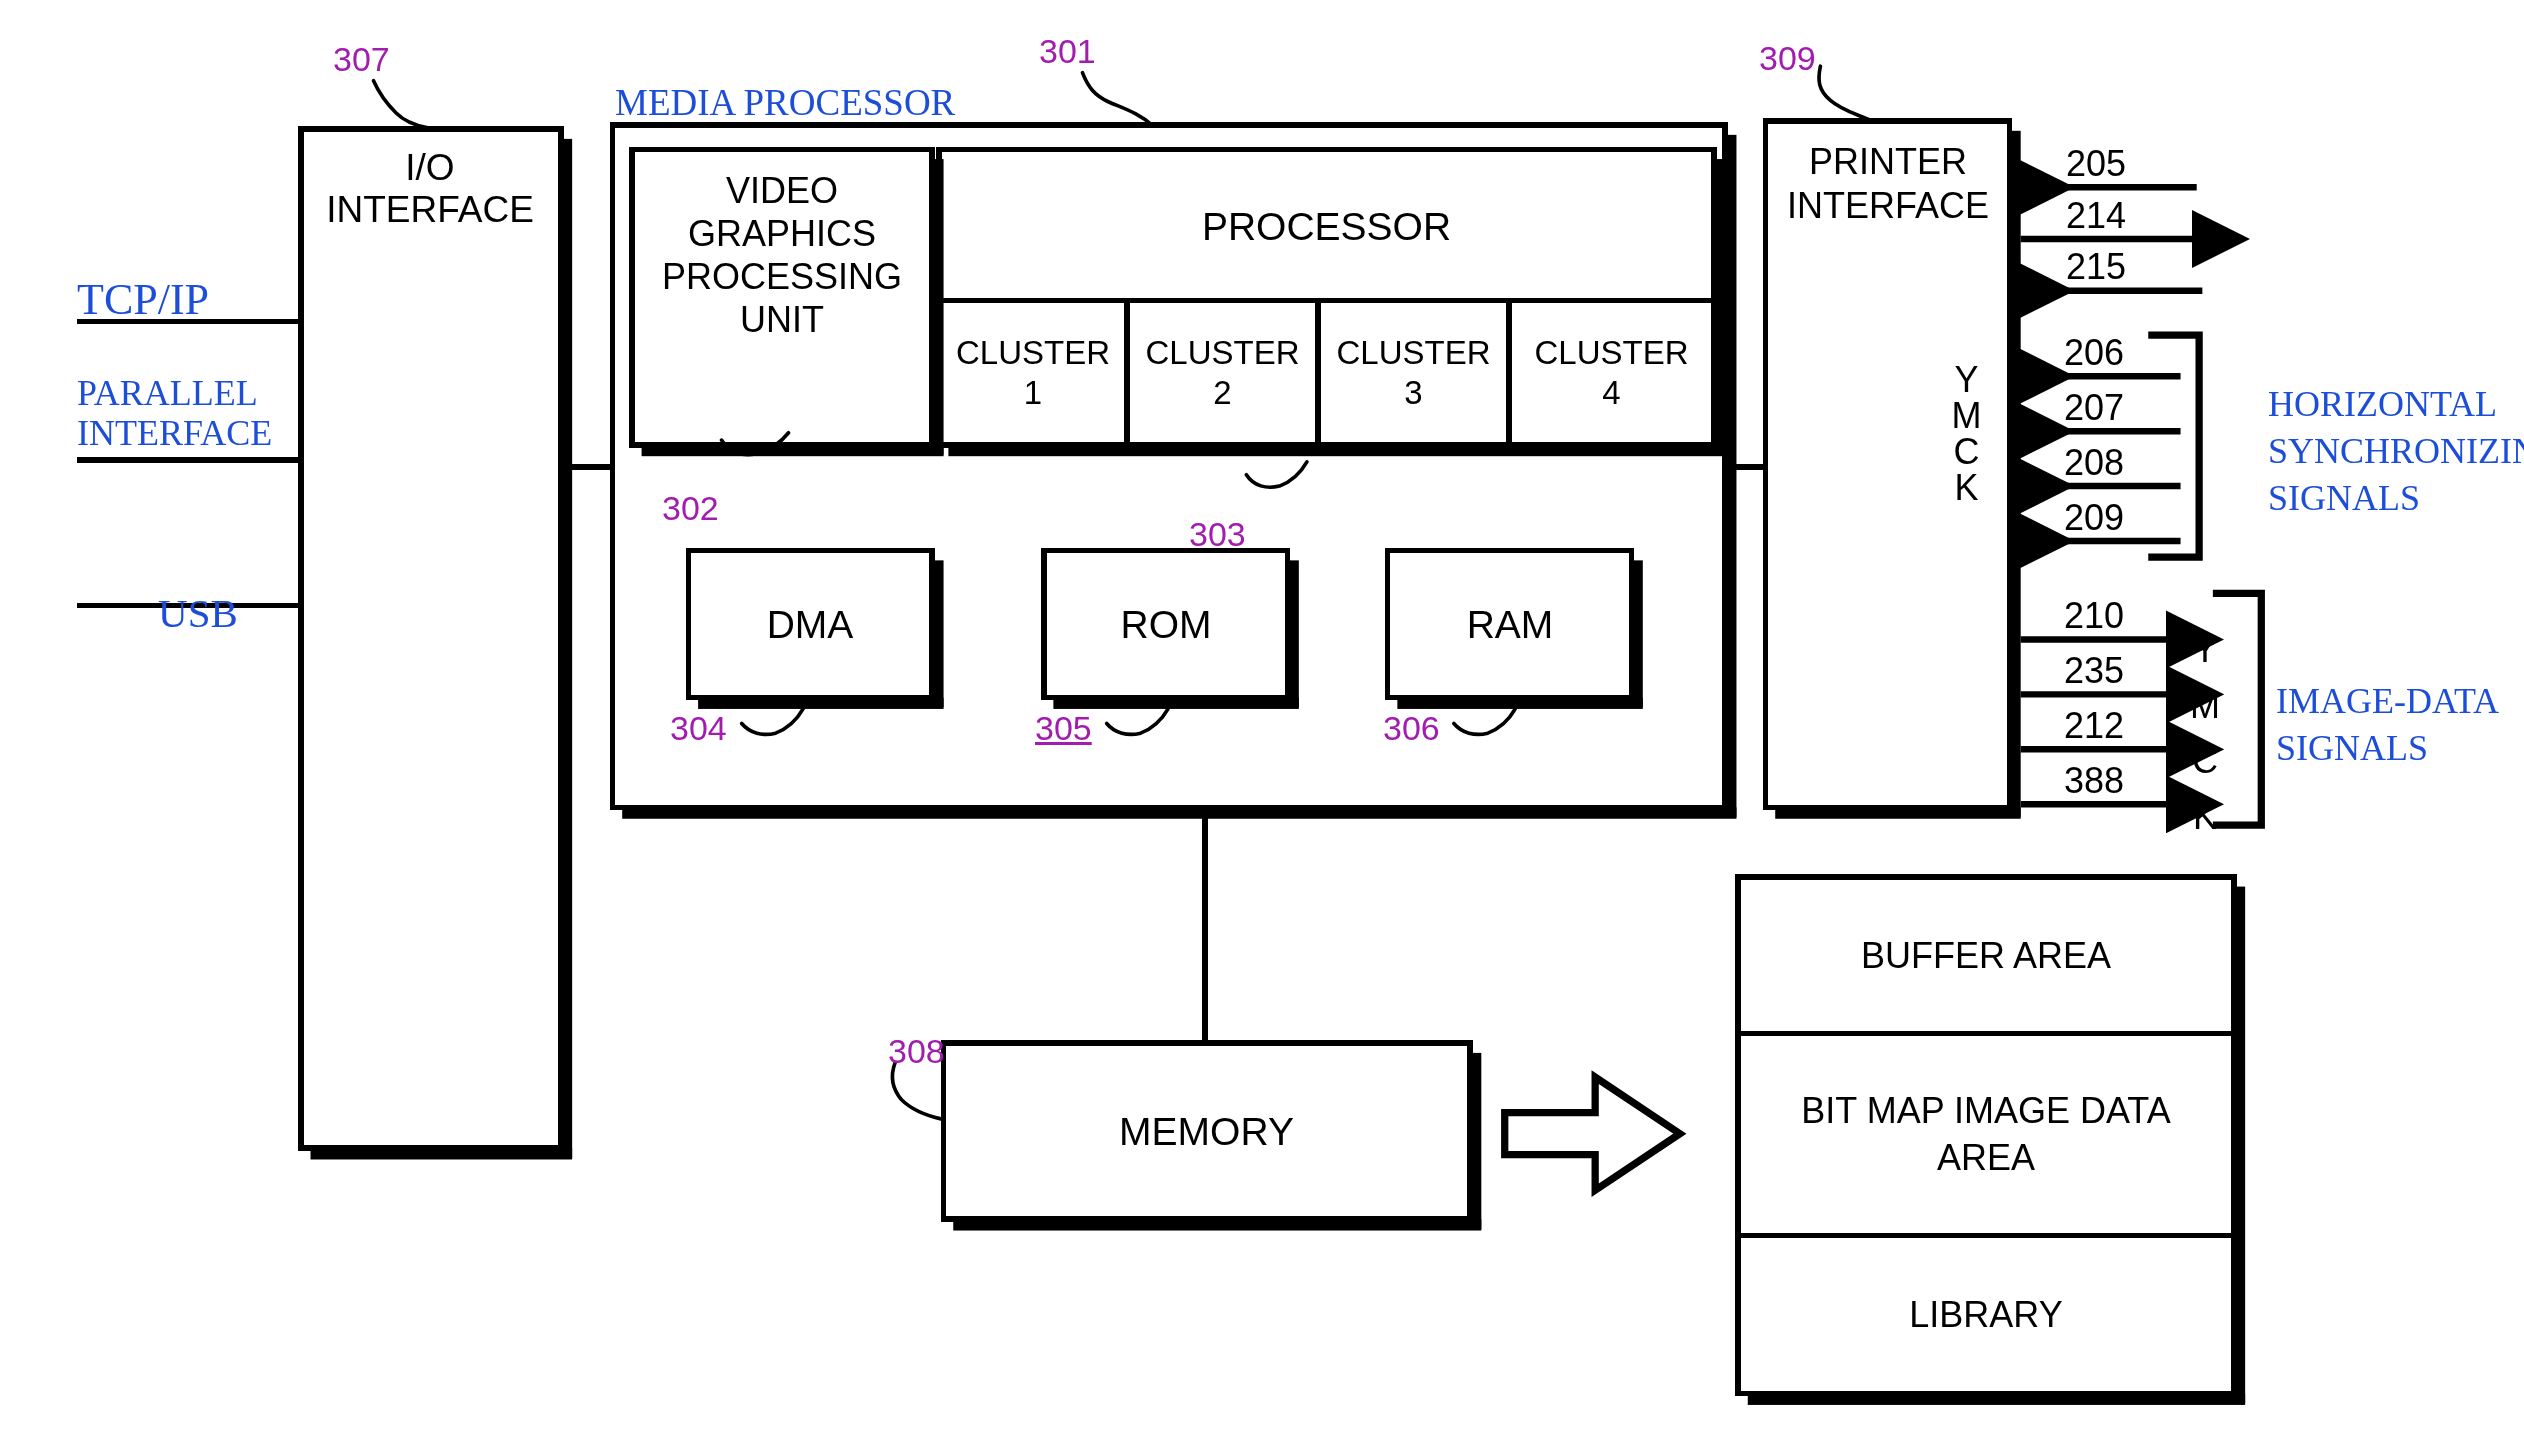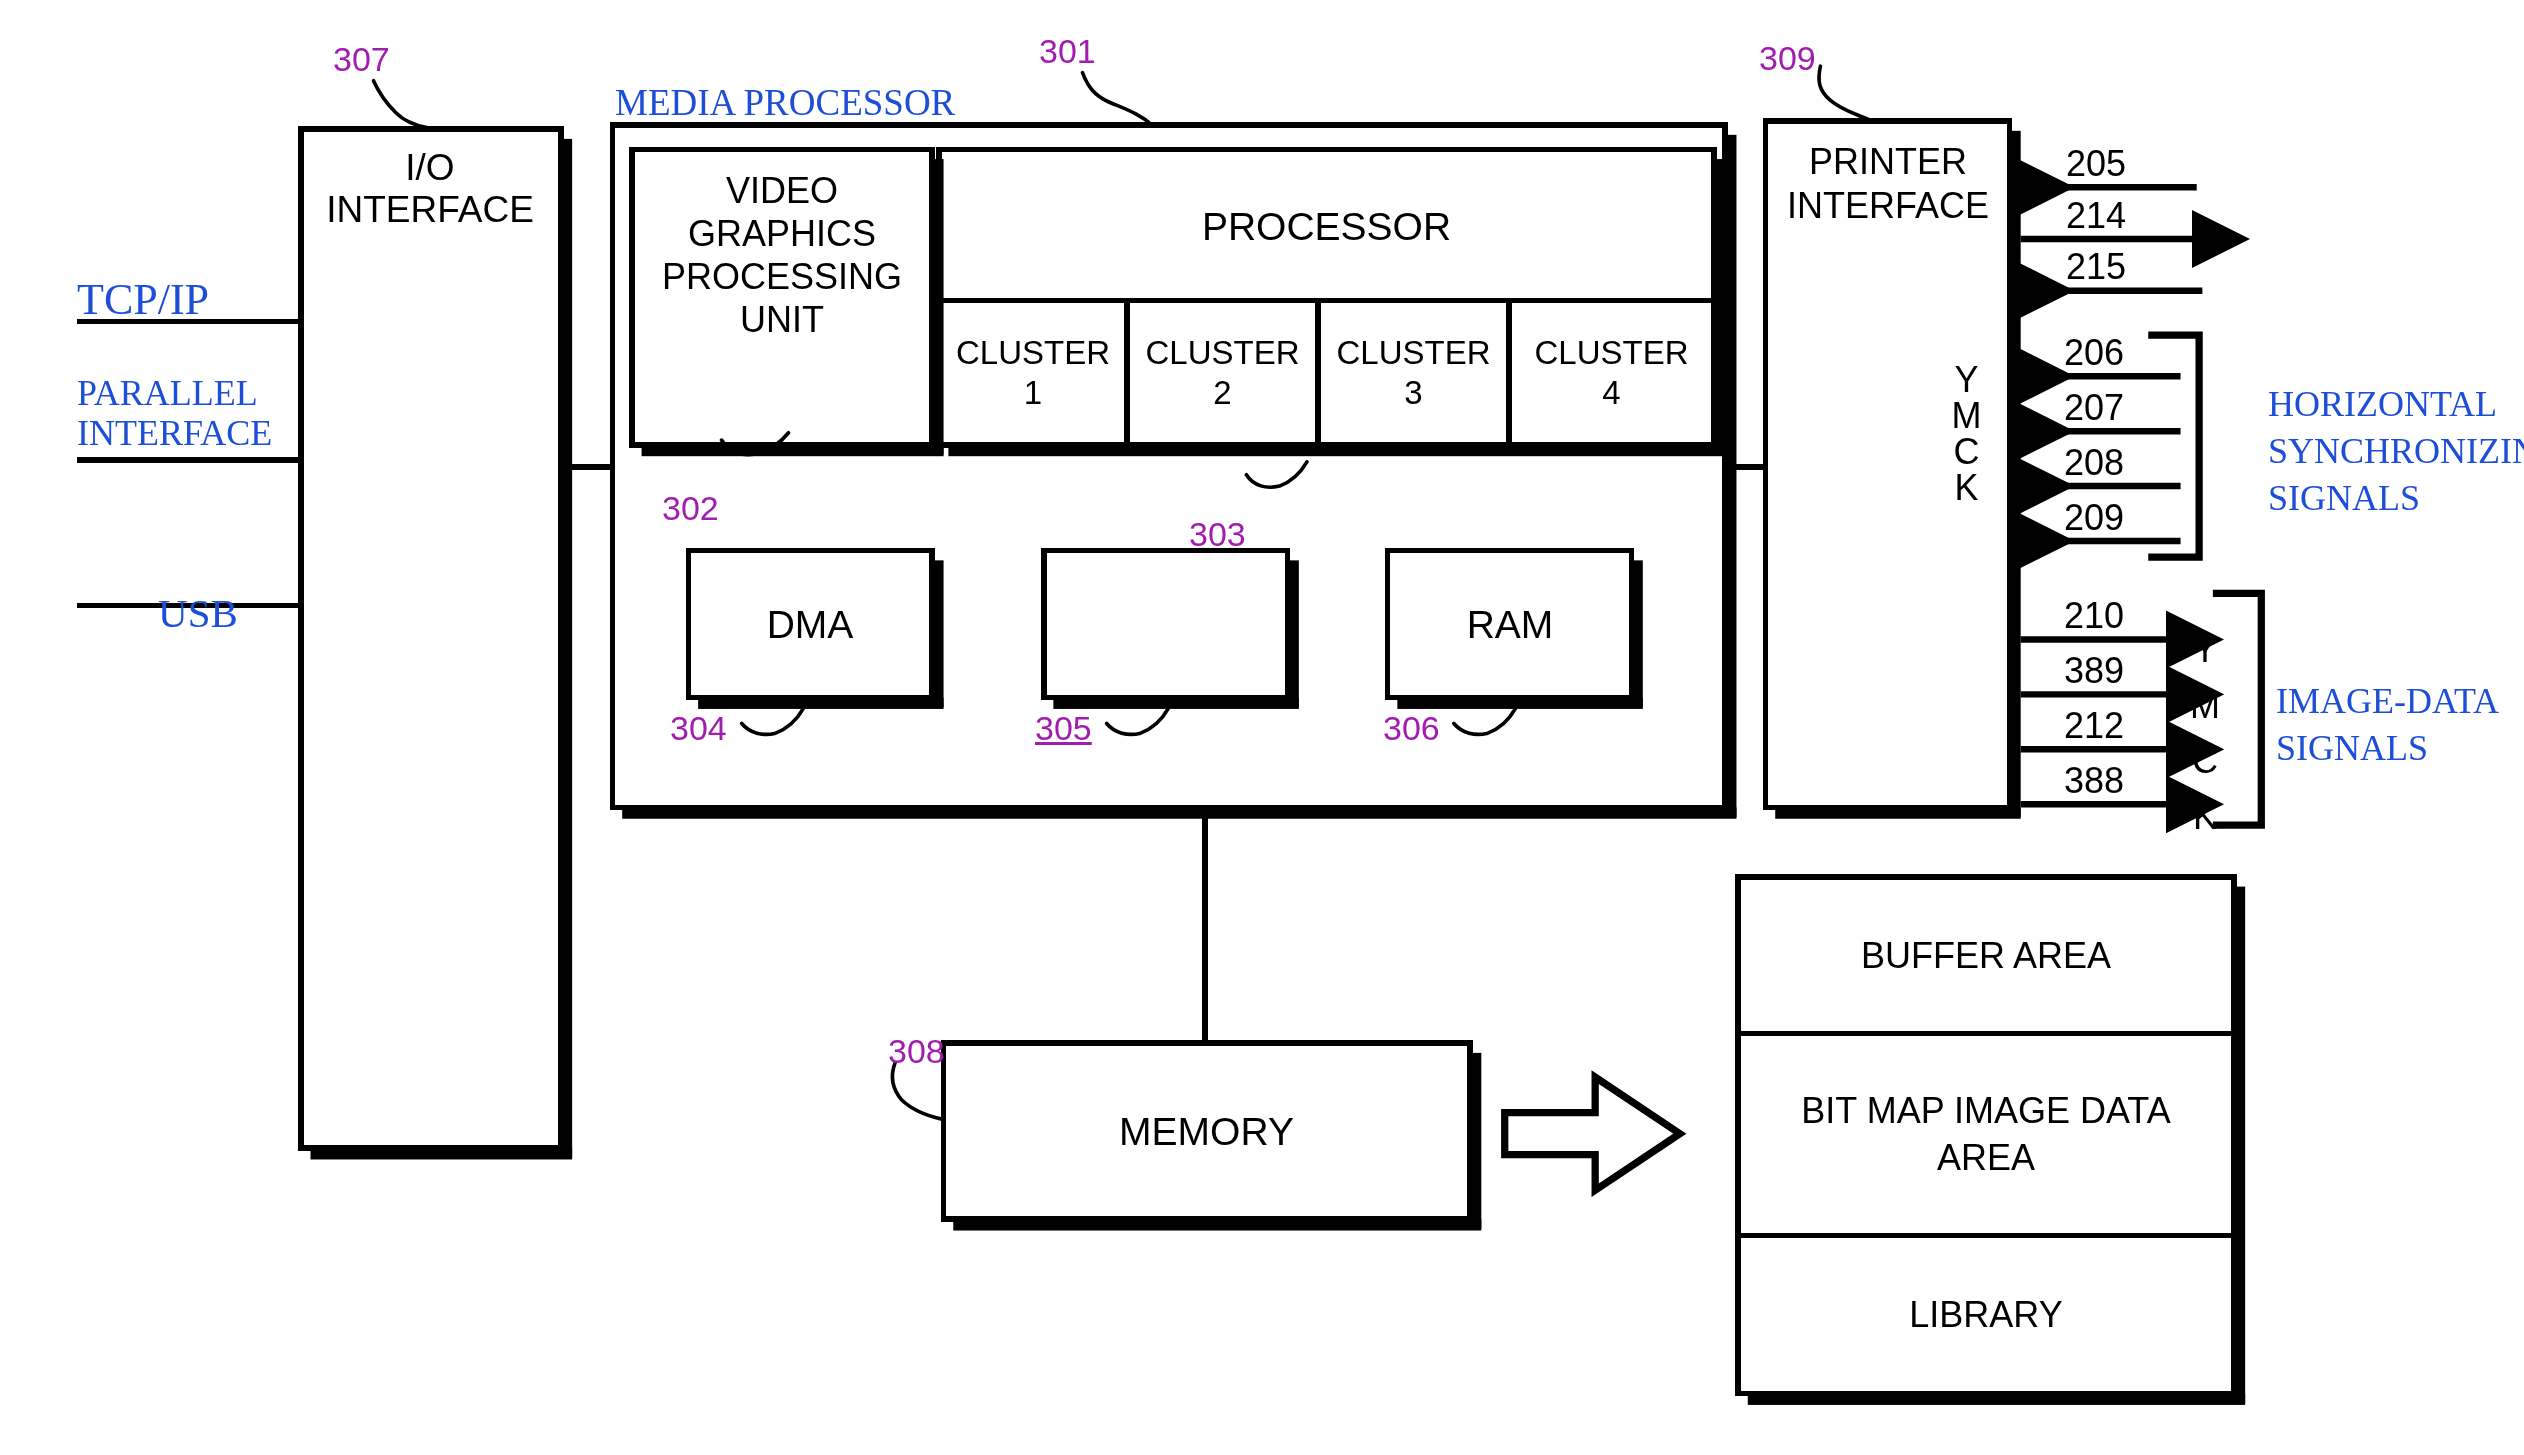--- a/index.html
+++ b/index.html
@@ -205,20 +205,21 @@
   <div class="boxtext" style="left:1127px; top:300px; width:191px; height:145px; font-size:33px; line-height:1.2;">CLUSTER
 2</div>
   <div class="boxtext" style="left:1318px; top:300px; width:191px; height:145px; font-size:33px; line-height:1.2;">CLUSTER
 3</div>
   <div class="boxtext" style="left:1509px; top:300px; width:205px; height:145px; font-size:33px; line-height:1.2;">CLUSTER
 4</div>
 
   <div class="boxtext" style="left:688px; top:551px; width:244px; height:147px; font-size:39px;">DMA</div>
   <div class="refnum" style="left:670px; top:709px;">304</div>
 
+  <div class="boxtext" style="left:1044px; top:551px; width:244px; height:147px; font-size:39px;">ROM</div>
   <div class="refnum" style="left:1035px; top:709px;text-decoration:underline;">305</div>
 
   <div class="boxtext" style="left:1388px; top:551px; width:244px; height:147px; font-size:39px;">RAM</div>
   <div class="refnum" style="left:1383px; top:709px;">306</div>
 
   <div class="boxtext" style="left:1766px; top:139px; width:244px; height:89px; font-size:36px; line-height:1.2;">PRINTER
 INTERFACE</div>
   <div class="refnum" style="left:1759px; top:39px;">309</div>
 
   <div class="vletters" style="left:1938px; top:362px; width:57px;">Y
@@ -233,21 +234,21 @@
   <div class="sigtext" style="left:2064px; top:332px;">206</div>
   <div class="sigtext" style="left:2064px; top:387px;">207</div>
   <div class="sigtext" style="left:2064px; top:442px;">208</div>
   <div class="sigtext" style="left:2064px; top:497px;">209</div>
 
   <div class="lbl" style="left:2268px; top:381px; width:267px; font-size:36px; text-align:left; line-height:1.3;">HORIZONTAL
 SYNCHRONIZING
 SIGNALS</div>
 
   <div class="sigtext" style="left:2064px; top:595px;">210</div>
-  <div class="sigtext" style="left:2064px; top:650px;">389</div>
+  <div class="sigtext" style="left:2064px; top:650px;">235</div>
   <div class="sigtext" style="left:2064px; top:705px;">212</div>
   <div class="sigtext" style="left:2064px; top:760px;">388</div>
 
   <div class="vletters" style="left:2181px; top:624px; width:48px;"></div>
   <div class="vletters" style="left:2181px; top:622px; width:48px; line-height:1.545;">Y
 M
 C
 K</div>
 
   <div class="lbl" style="left:2276px; top:678px; width:258px; font-size:36px; text-align:left; line-height:1.3;">IMAGE-DATA

